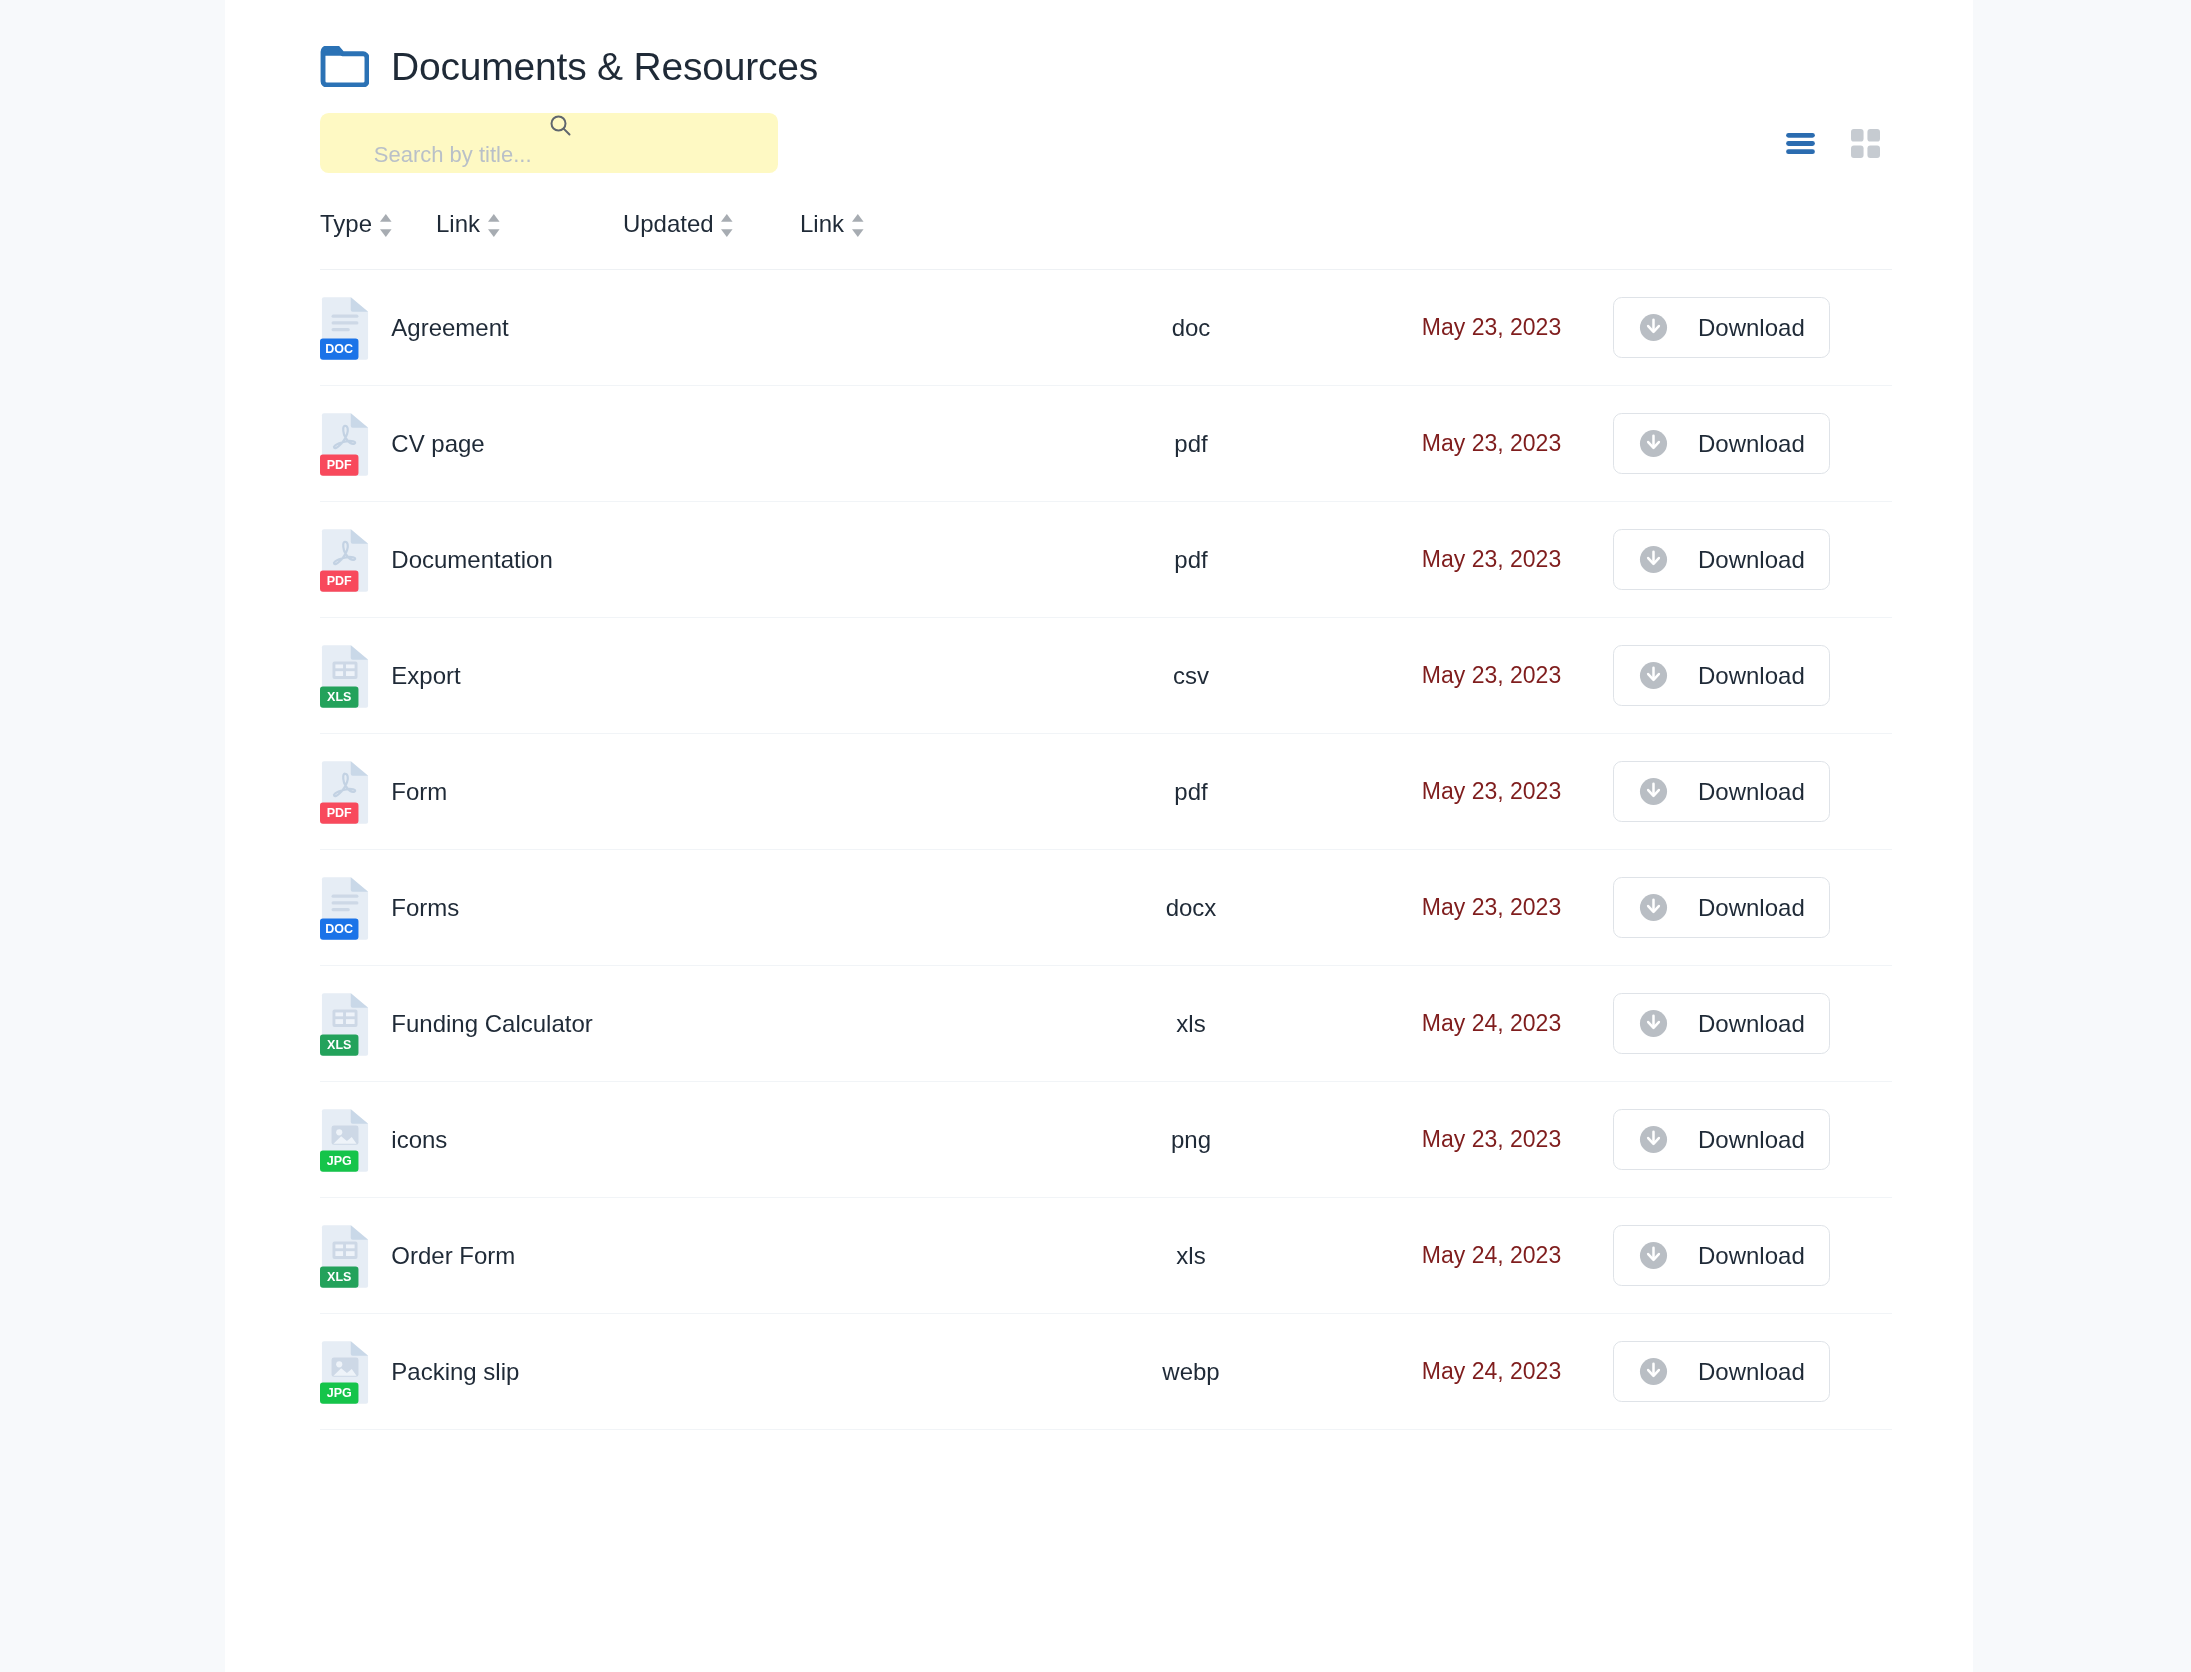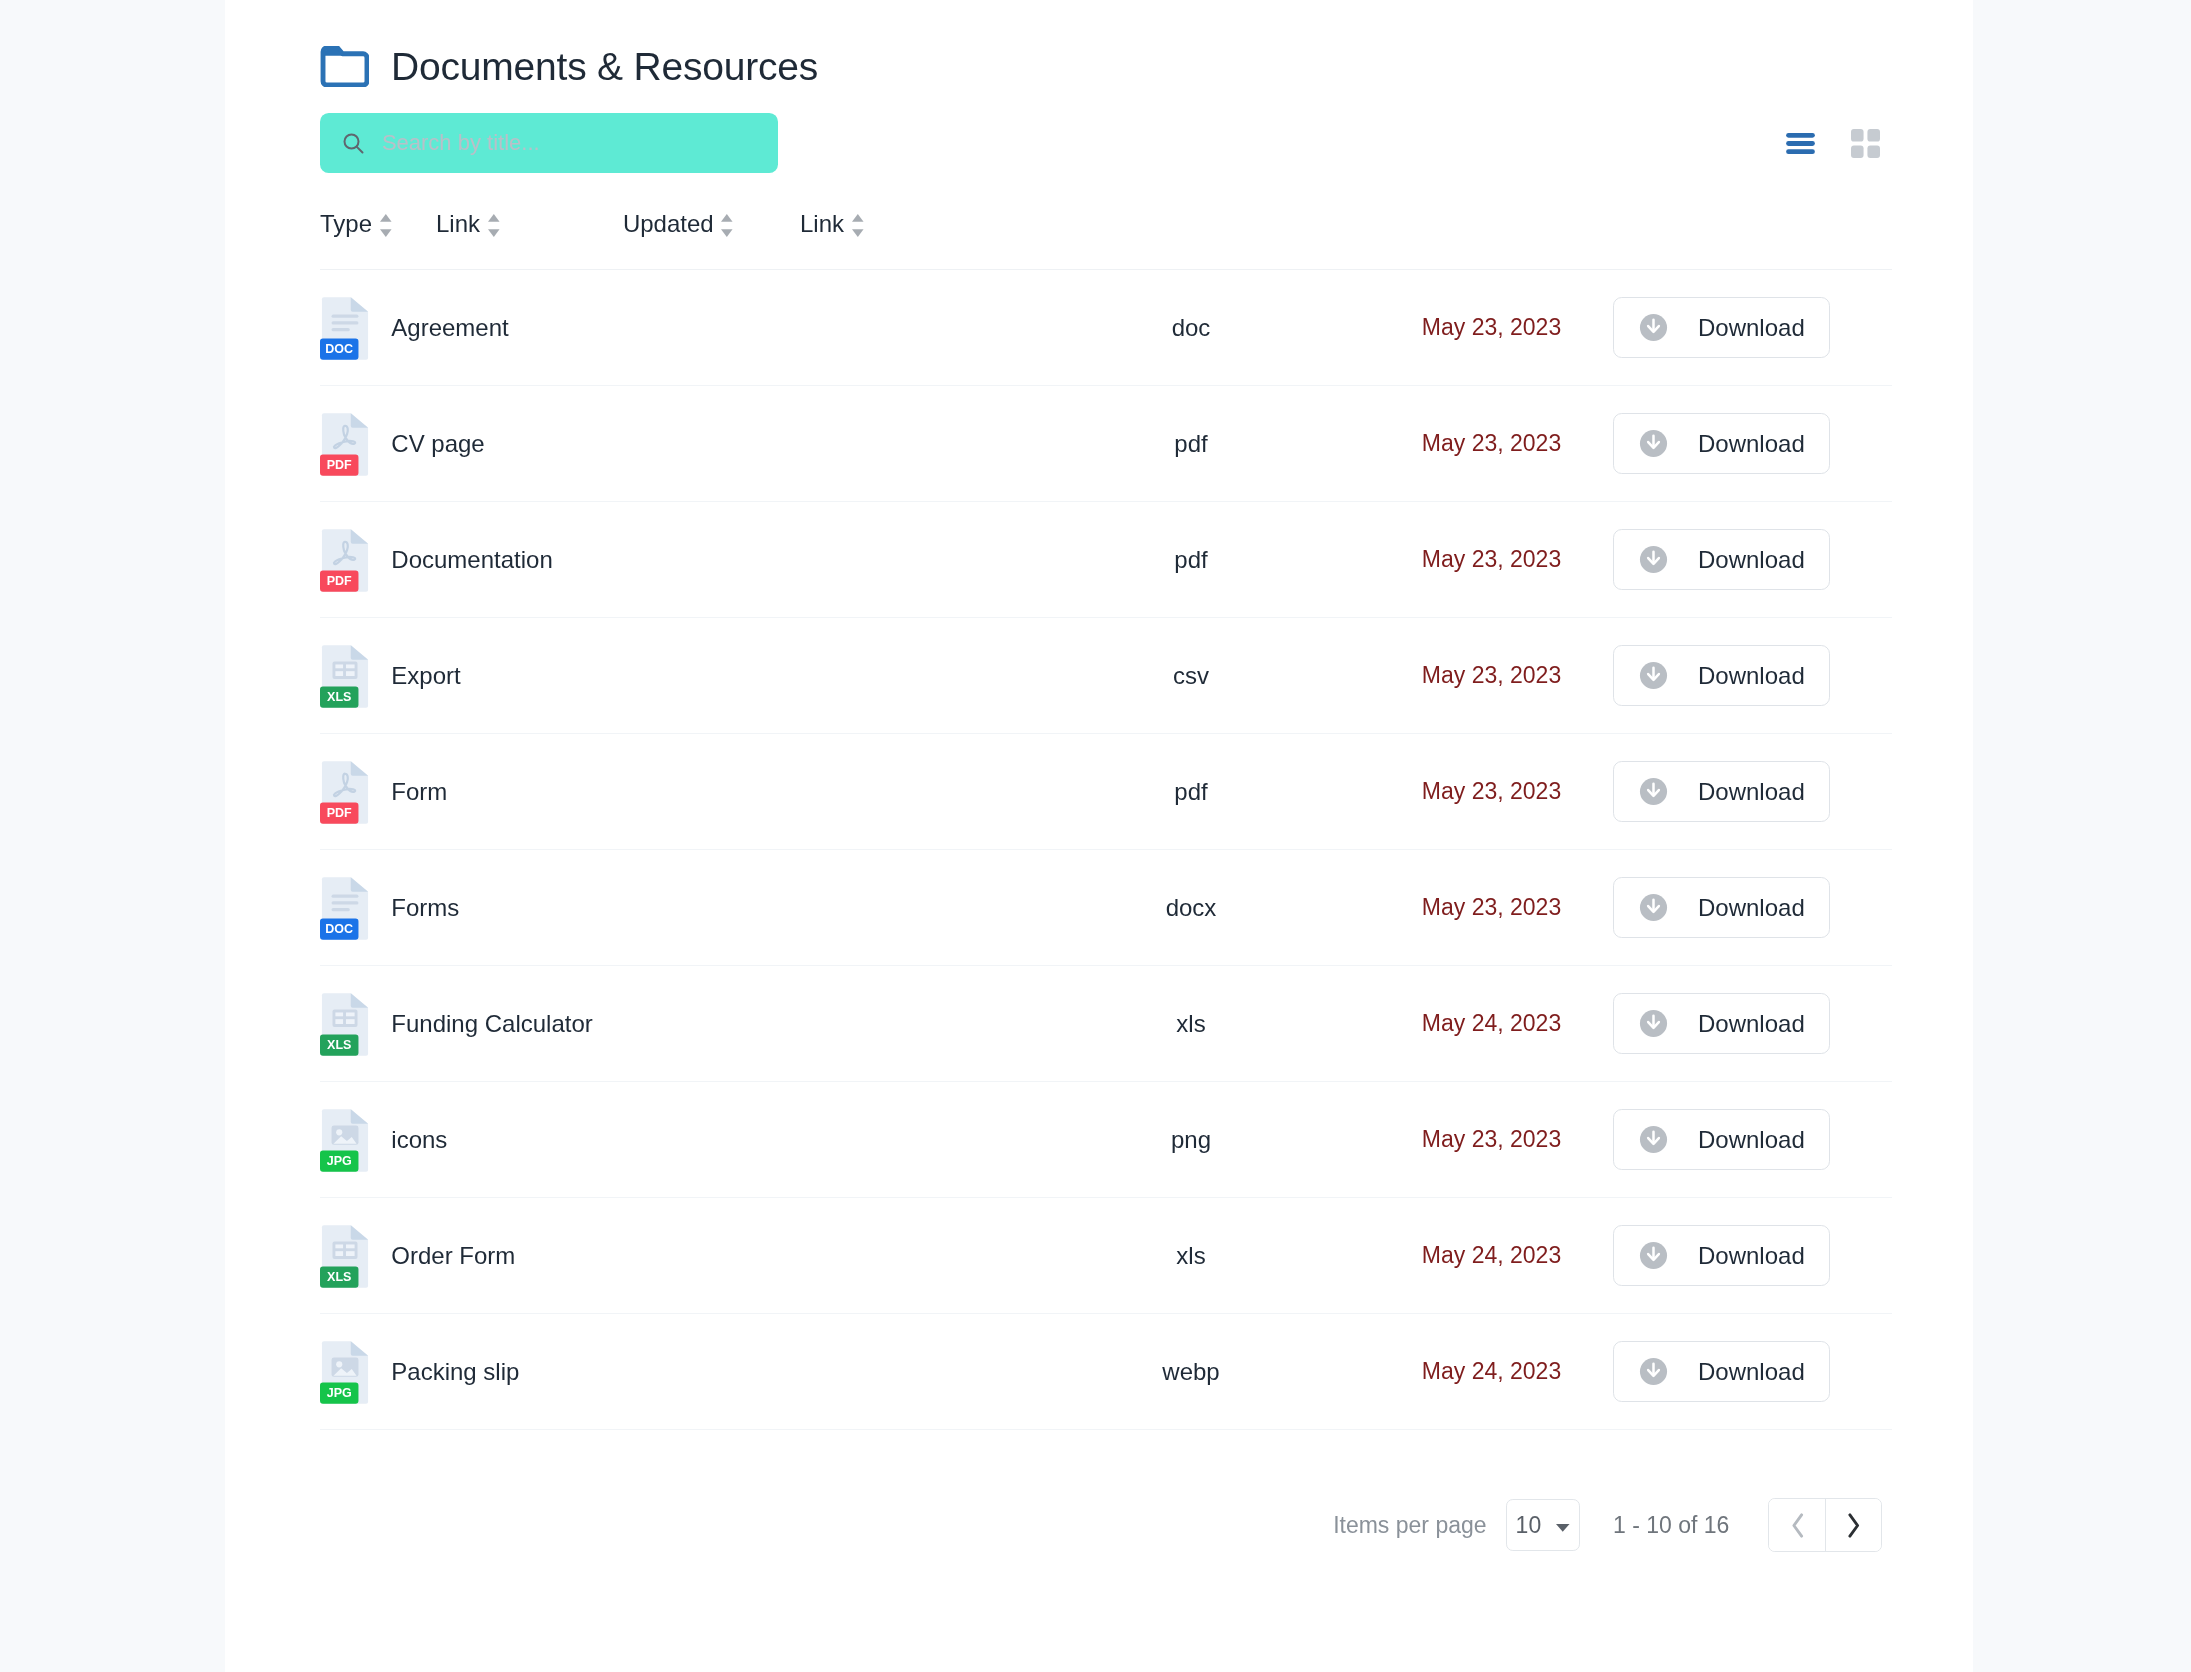--- a/index.html
+++ b/index.html
@@ -48,24 +48,25 @@
   .toolbar {
     display: flex;
     align-items: center;
     justify-content: space-between;
     margin-top: 26px;
     height: 60px;
   }
   .search-box {
     position: relative;
     width: 458px; height: 60px;
-    background: #5eead4;
+    background: #fef9c3;
     border-radius: 8.7px;
     display: flex;
     align-items: center;
+    flex-direction: column;
   }
   .search-icon { margin-left: 21.3px; width: 24px; height: 24px; flex: none; display:block;}
   .search-input {
     border: none; outline: none; background: transparent;
     font-family: "Liberation Sans", sans-serif;
     font-size: 22px;
     color: #374151;
     margin-left: 14.6px;
     width: 369px;
     height: 39px;
@@ -594,41 +595,17 @@
                       <path d="M10.5 14.5 L16 20.5 L21.5 14.5" stroke="#ffffff" stroke-width="2.6" fill="none" stroke-linecap="round" stroke-linejoin="round"></path>
                     </svg>
                   </span>
                   <span>Download</span>
                 </button>
               </div>
             </div>
           </div>
       </div>
 
-      <div class="pagination">
-        <div class="items-per-page-label">Items per page</div>
-        <div class="per-page-select">
-          <span>10</span>
-          <span class="caret">
-            <svg width="15.5" height="9.7" viewBox="0 0 16 10" xmlns="http://www.w3.org/2000/svg">
-              <path d="M1 1 L8 9 L15 1 Z" fill="#5a6068"></path>
-            </svg>
-          </span>
-        </div>
-        <div class="range-text">1 - 10 of 16</div>
-        <div class="pager">
-          <button class="pager-btn" aria-label="previous page">
-            <svg width="17.5" height="27" viewBox="0 0 18 28" xmlns="http://www.w3.org/2000/svg">
-              <path d="M13 3 L5 14 L13 25" stroke="#b5bac0" stroke-width="3" fill="none" stroke-linecap="round" stroke-linejoin="round"></path>
-            </svg>
-          </button>
-          <button class="pager-btn" aria-label="next page">
-            <svg width="17.5" height="27" viewBox="0 0 18 28" xmlns="http://www.w3.org/2000/svg">
-              <path d="M5 3 L13 14 L5 25" stroke="#2b2f33" stroke-width="3" fill="none" stroke-linecap="round" stroke-linejoin="round"></path>
-            </svg>
-          </button>
-        </div>
-      </div>
 
     </div>
   </div>
 </div>
 
 
 </body></html>

